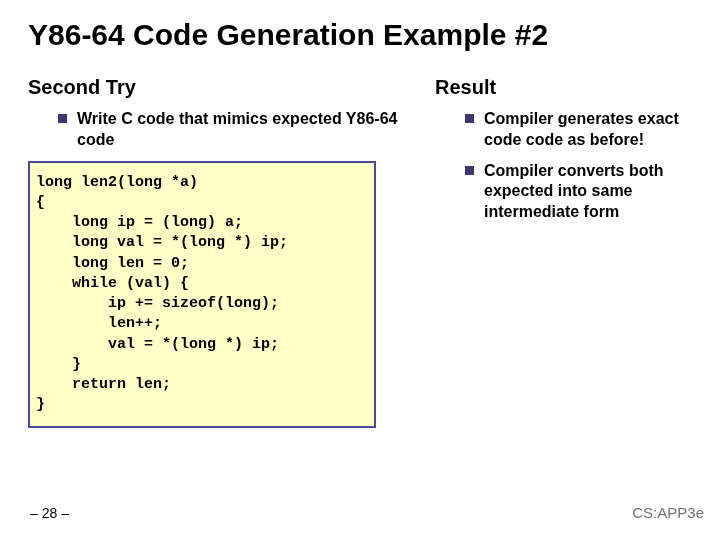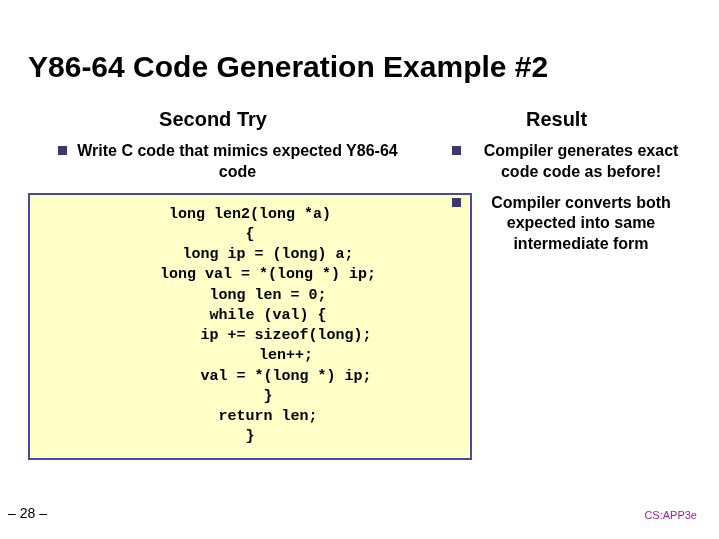--- a/index.html
+++ b/index.html
@@ -9,26 +9,24 @@
     background: #fff;
     font-family: Arial, Helvetica, sans-serif;
     position: relative;
     padding: 18px 28px 0 28px;
   }
   .title {
     font-size: 30px;
     font-weight: bold;
     color: #000;
     margin-bottom: 24px;
-    margin-top: 32px;
   }
   .columns {
     display: flex;
-    gap: 24px;
-    text-align: center;
+    gap: 37px;
   }
   .col-left { width: 370px; }
   .col-right { flex: 1; }
   .subhead {
     font-size: 20px;
     font-weight: bold;
     color: #000;
     margin-bottom: 10px;
   }
   .bullet-item {
@@ -49,43 +47,43 @@
     font-size: 16px;
     font-weight: bold;
     color: #000;
     line-height: 1.3;
   }
   .code-box {
     border: 2px solid #4a4a9c;
     background: #ffffc8;
     padding: 10px 6px 10px 6px;
     margin-top: 8px;
-    width: 444px;
+    width: 348px;
   }
   .code-box pre {
     font-family: "Courier New", Courier, monospace;
     font-size: 15px;
     font-weight: bold;
     color: #000;
     line-height: 1.35;
     white-space: pre;
   }
   .footer-left {
     position: absolute;
     bottom: 18px;
-    left: 8px;
+    left: 30px;
     font-size: 14px;
     color: #000;
   }
   .footer-right {
     position: absolute;
     bottom: 18px;
-    right: 22px;
-    font-size: 11px;
-    color: #a21caf;
+    right: 15px;
+    font-size: 15px;
+    color: #737373;
   }
 </style>
 </head>
 <body>
 
 <h1 class="title">Y86-64 Code Generation Example #2</h1>
 
 <div class="columns">
 
   <div class="col-left">

